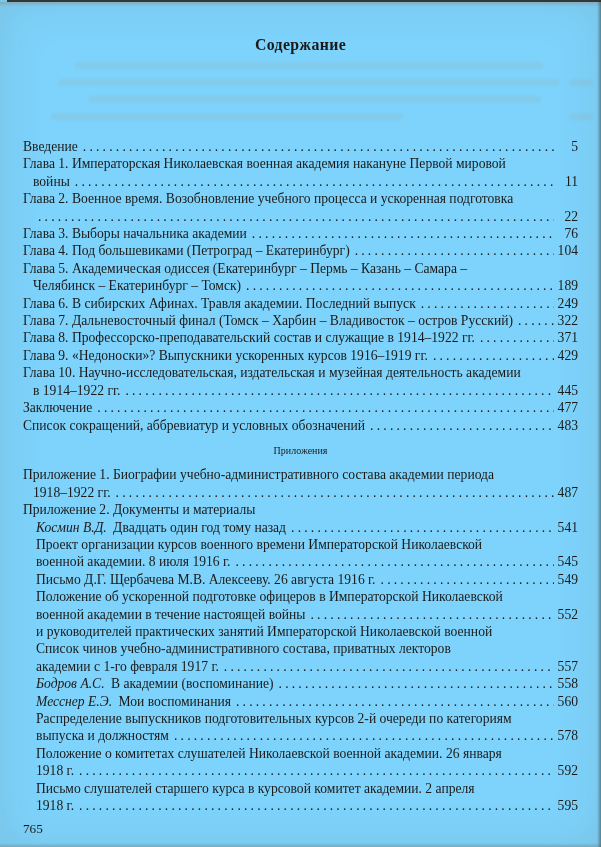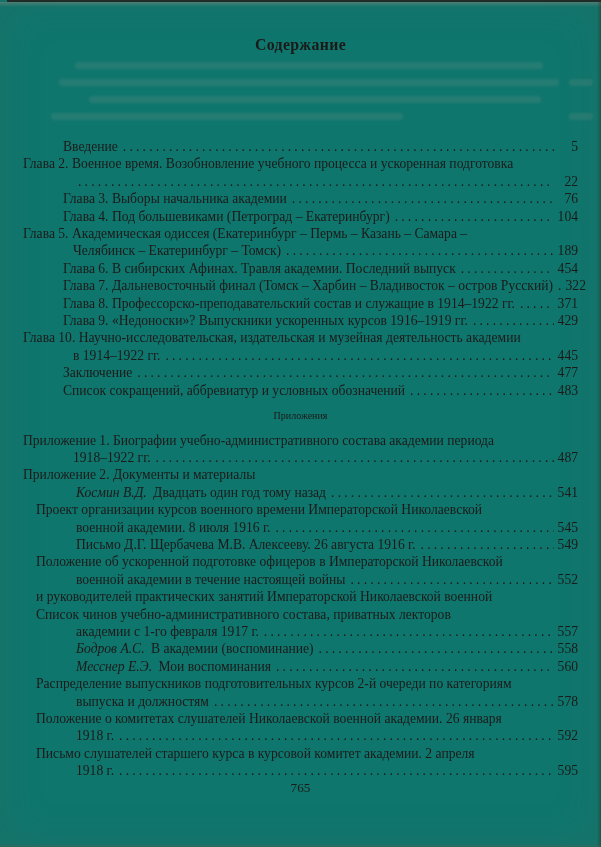--- a/index.html
+++ b/index.html
@@ -1,20 +1,20 @@
 <!DOCTYPE html>
 <html><head>
 <meta charset="utf-8">
 <style>
   * { margin:0; padding:0; box-sizing:border-box; }
   html,body { width:601px; height:847px; }
   body { background:#cfcdc7; font-family:"Liberation Serif","DejaVu Serif",serif; }
   .page {
     position:relative; width:601px; height:847px; overflow:hidden;
-    background:#0f766e; color:#1b1a18;
+    background:#7dd3fc; color:#1b1a18;
     box-shadow: inset 0 0 46px rgba(95,90,72,.14);
   }
   .edge-top { position:absolute; top:0; left:7px; right:0; height:2px; background:#22201b; opacity:.85; }
   .edge-top-shade { position:absolute; top:2px; left:0; right:0; height:5px;
     background:linear-gradient(#8f8c82, rgba(143,140,130,0)); opacity:.45; }
   .edge-right { position:absolute; top:0; right:0; width:4px; height:100%;
     background:linear-gradient(to left, rgba(45,42,35,.45), rgba(45,42,35,0)); }
   .edge-bottom { position:absolute; bottom:0; left:0; width:100%; height:4px;
     background:linear-gradient(to top, rgba(95,90,72,.28), rgba(95,90,72,0)); }
   .content { position:relative; padding:36px 23px 0 23px; }
@@ -22,33 +22,33 @@
   .ghost { position:relative; height:84px; }
   .ghost div { position:absolute; height:7px; background:#a19f92; opacity:.15; filter:blur(1.3px); border-radius:3px; }
   .g1 { top:8px;  left:52px;  width:468px; }
   .g2 { top:25px; left:36px;  width:500px; }
   .g3 { top:42px; left:66px;  width:452px; }
   .g4 { top:59px; left:28px;  width:352px; }
   .g5 { top:25px; left:546px; width:24px; }
   .g6 { top:59px; left:546px; width:24px; }
   .toc { font-size:13.6px; line-height:17.4px; }
   .ln  { white-space:nowrap; }
-  .lnf { display:flex; align-items:flex-end; white-space:nowrap;margin-left:40px; }
+  .lnf { display:flex; align-items:flex-end; white-space:nowrap; }
   .cont { padding-left:10px; }
   .ind  { padding-left:13px; }
   .t { flex:0 0 auto; }
   .dots { flex:1 1 auto; min-width:4px; overflow:hidden; white-space:nowrap; margin:0 2px 0 5px; }
   .dots::after {
     content:"............................................................................................................................................";
     letter-spacing:3.2px;
   }
   .pg { flex:0 0 auto; min-width:22px; text-align:right; }
   .author { font-style:italic; margin-right:3px; }
   .apphead { text-align:center; font-size:10px; margin:8px 0 7px; }
-  .footer { text-align:center; font-size:13.2px; }
+  .footer { font-size:13.2px; margin-top:7px; }
 </style>
 </head>
 <body>
 
 <div class="page">
   <div class="edge-top"></div>
   <div class="edge-top-shade"></div>
   <div class="edge-right"></div>
   <div class="edge-bottom"></div>
 
@@ -67,20 +67,28 @@
     <div class="toc">
 
       <div class="entry">
         <div class="lnf">
           <span class="t">Введение</span>
           <span class="dots"></span>
           <span class="pg">5</span>
         </div>
       </div>
 
+      <div class="entry">
+        <div class="ln">Глава 1. Императорская Николаевская военная академия накануне Первой мировой</div>
+        <div class="lnf cont">
+          <span class="t">войны</span>
+          <span class="dots"></span>
+          <span class="pg">11</span>
+        </div>
+      </div>
 
       <div class="entry">
         <div class="ln">Глава 2. Военное время. Возобновление учебного процесса и ускоренная подготовка</div>
         <div class="lnf cont">
           <span class="dots"></span>
           <span class="pg">22</span>
         </div>
       </div>
 
       <div class="entry">
@@ -105,21 +113,21 @@
           <span class="t">Челябинск – Екатеринбург – Томск)</span>
           <span class="dots"></span>
           <span class="pg">189</span>
         </div>
       </div>
 
       <div class="entry">
         <div class="lnf">
           <span class="t">Глава 6. В сибирских Афинах. Травля академии. Последний выпуск</span>
           <span class="dots"></span>
-          <span class="pg">454</span>
+          <span class="pg">249</span>
         </div>
       </div>
 
       <div class="entry">
         <div class="lnf">
           <span class="t">Глава 7. Дальневосточный финал (Томск – Харбин – Владивосток – остров Русский)</span>
           <span class="dots"></span>
           <span class="pg">322</span>
         </div>
       </div>

